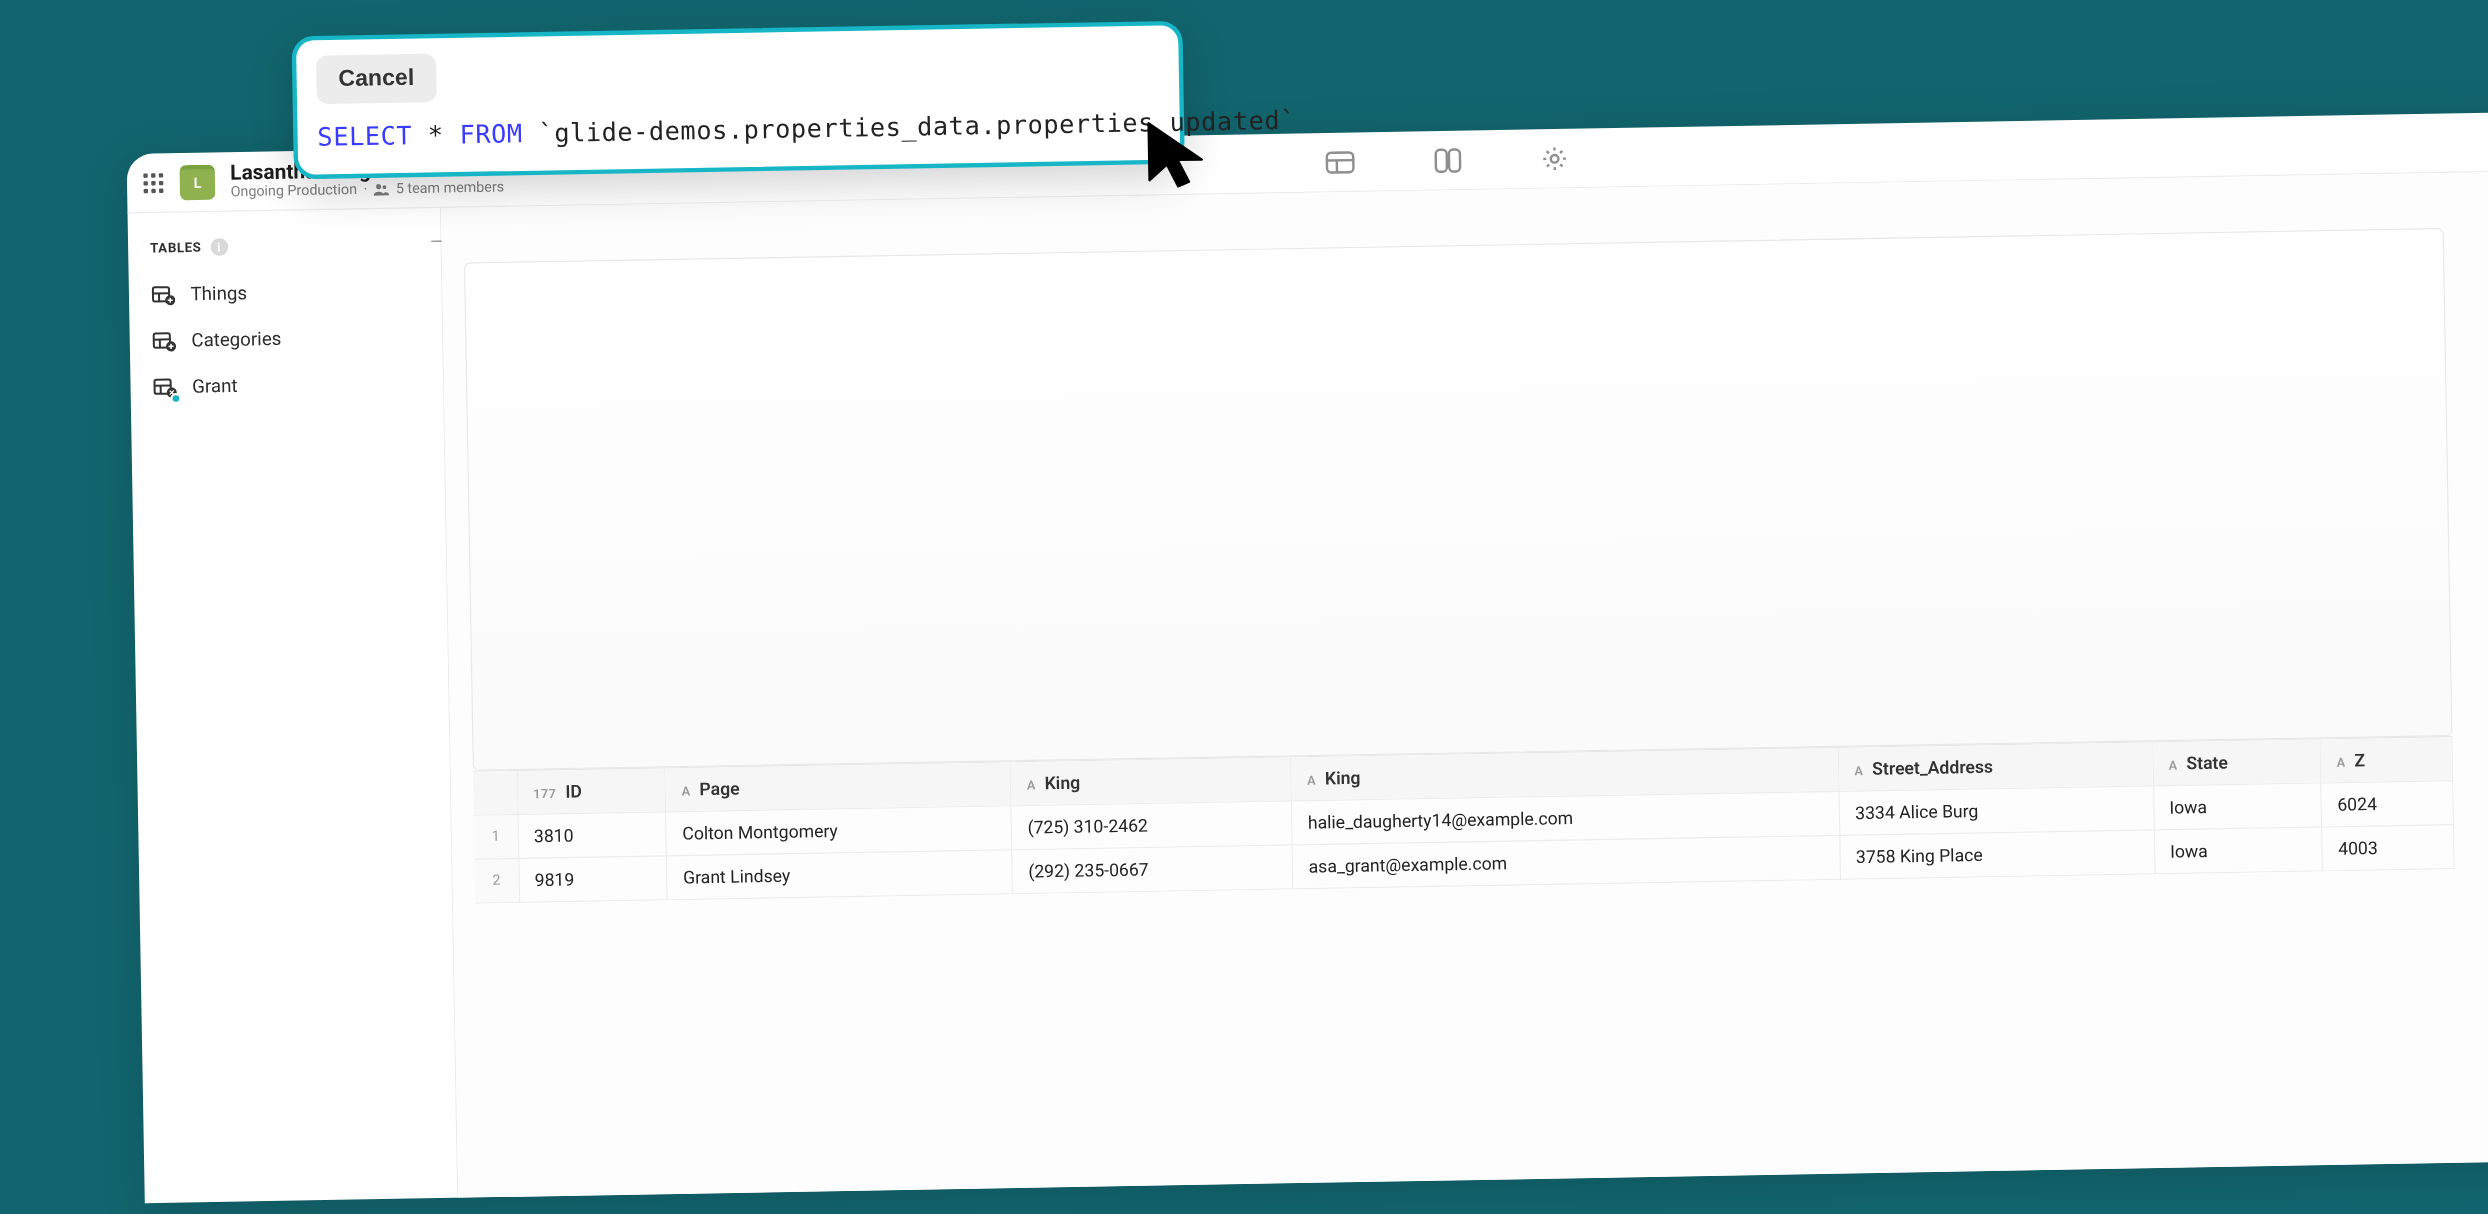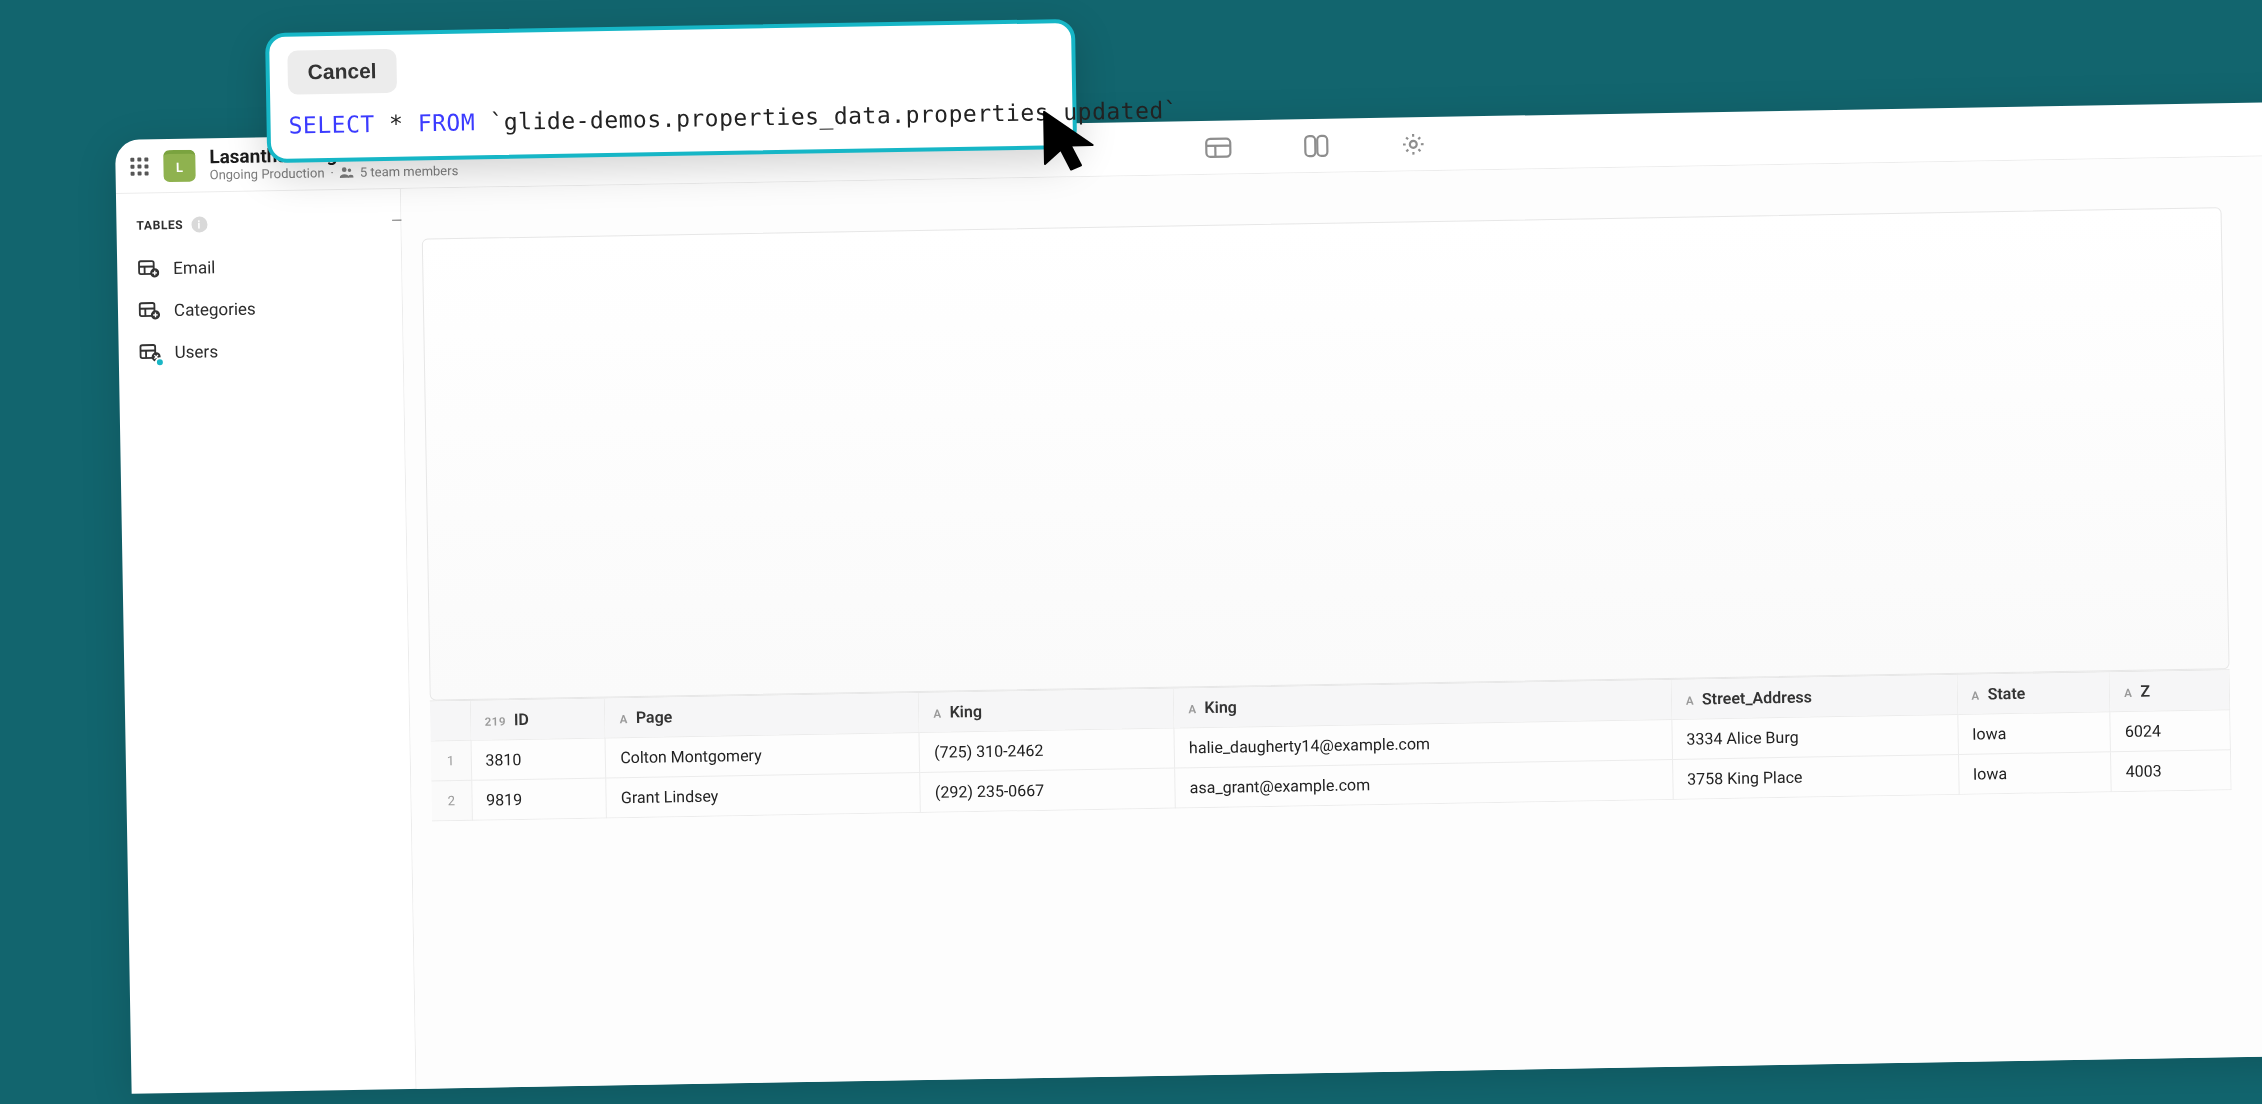--- a/index.html
+++ b/index.html
@@ -289,21 +289,21 @@
           <span class="table-icon">
             <svg viewBox="0 0 24 24" fill="#333">
                 <rect x="2" y="4" width="16" height="14" rx="2" fill="none" stroke="#333" stroke-width="2"></rect>
                 <line x1="2" y1="10" x2="18" y2="10" stroke="#333" stroke-width="2"></line>
                 <line x1="8" y1="10" x2="8" y2="18" stroke="#333" stroke-width="2"></line>
                 <circle cx="19" cy="17" r="5" fill="#333"></circle>
                 <line x1="19" y1="14.5" x2="19" y2="19.5" stroke="#fff" stroke-width="1.5"></line>
                 <line x1="16.5" y1="17" x2="21.5" y2="17" stroke="#fff" stroke-width="1.5"></line>
               </svg>
           </span>
-          <span>Email</span>
+          <span>Things</span>
         </div>
         <div class="side-item">
           <span class="table-icon">
             <svg viewBox="0 0 24 24" fill="#333">
                 <rect x="2" y="4" width="16" height="14" rx="2" fill="none" stroke="#333" stroke-width="2"></rect>
                 <line x1="2" y1="10" x2="18" y2="10" stroke="#333" stroke-width="2"></line>
                 <line x1="8" y1="10" x2="8" y2="18" stroke="#333" stroke-width="2"></line>
                 <circle cx="19" cy="17" r="5" fill="#333"></circle>
                 <line x1="19" y1="14.5" x2="19" y2="19.5" stroke="#fff" stroke-width="1.5"></line>
                 <line x1="16.5" y1="17" x2="21.5" y2="17" stroke="#fff" stroke-width="1.5"></line>
@@ -315,32 +315,32 @@
           <span class="table-icon">
             <svg viewBox="0 0 24 24" fill="#333">
                 <rect x="2" y="4" width="16" height="14" rx="2" fill="none" stroke="#333" stroke-width="2"></rect>
                 <line x1="2" y1="10" x2="18" y2="10" stroke="#333" stroke-width="2"></line>
                 <line x1="8" y1="10" x2="8" y2="18" stroke="#333" stroke-width="2"></line>
                 <circle cx="19" cy="17" r="5" fill="#333"></circle>
                 <path d="M17 15l4 4M21 15l-4 4" stroke="#fff" stroke-width="1.3"></path>
               </svg>
           </span>
           <span class="badge-dot"></span>
-          <span>Users</span>
+          <span>Grant</span>
         </div>
       </div>
 
       <div class="main-area">
         <div class="preview-surface"></div>
         <div class="data-table-wrap">
           <table class="data">
             <thead>
               <tr>
                 <th class="rownum-col"></th>
-                <th><span class="col-type">219</span><span>ID</span></th>
+                <th><span class="col-type">177</span><span>ID</span></th>
                 <th><span class="col-type">A</span><span>Page</span></th>
                 <th><span class="col-type">A</span><span>King</span></th>
                 <th><span class="col-type">A</span><span>King</span></th>
                 <th><span class="col-type">A</span><span>Street_Address</span></th>
                 <th><span class="col-type">A</span><span>State</span></th>
                 <th><span class="col-type">A</span><span>Z</span></th>
               </tr>
             </thead>
             <tbody>
               <tr>

